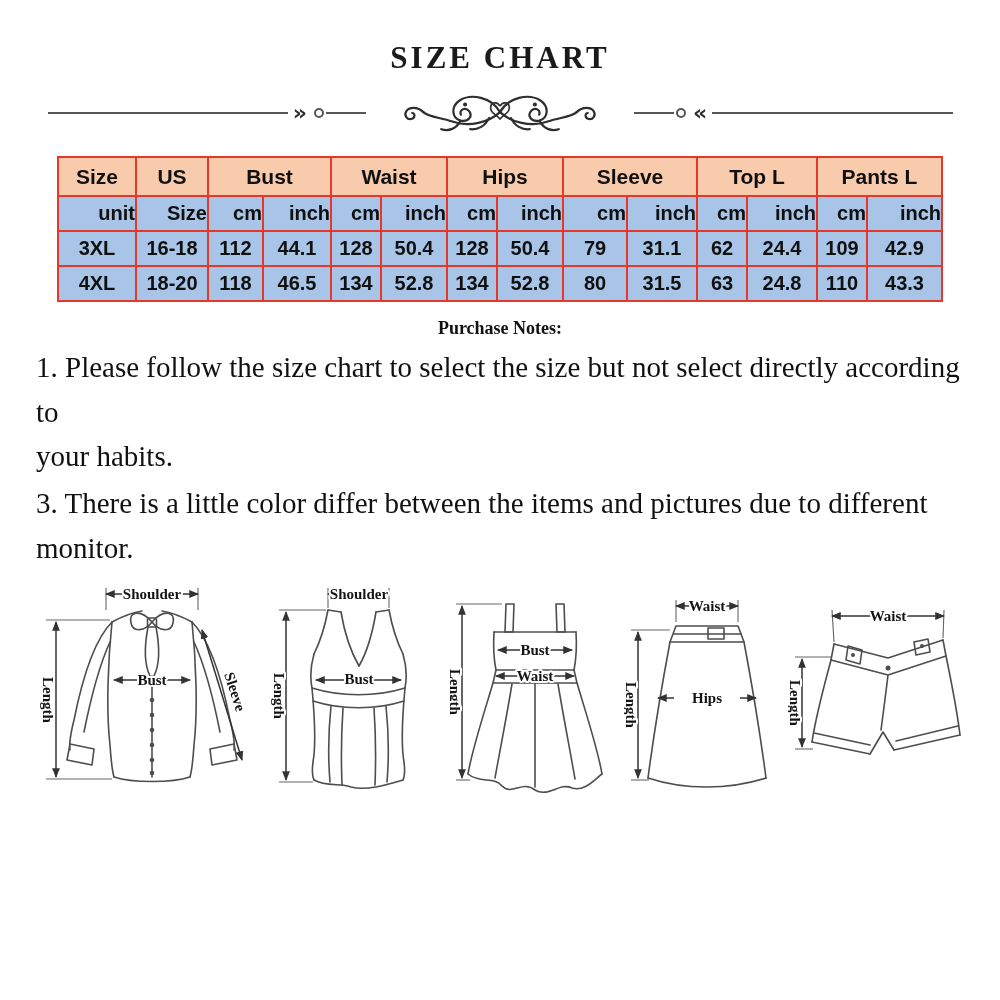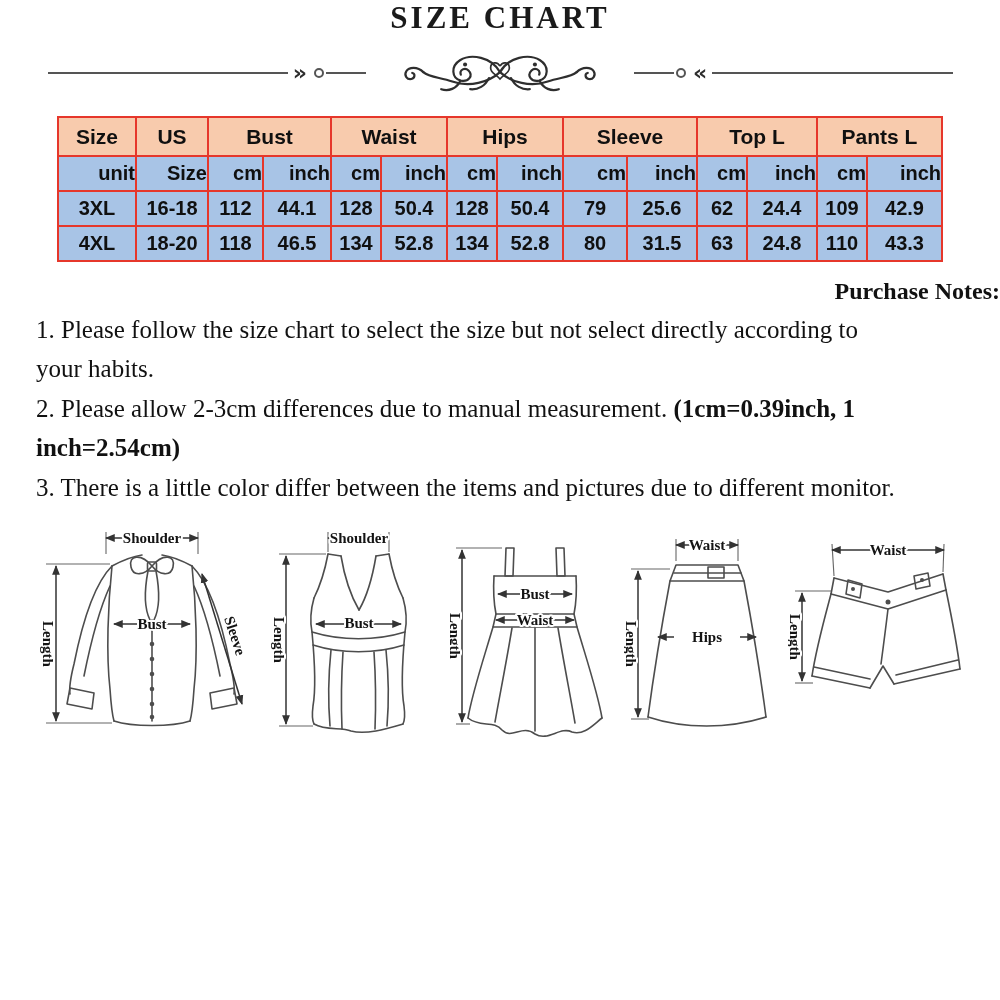--- a/index.html
+++ b/index.html
@@ -1,41 +1,41 @@
 <!DOCTYPE html>
 <html style="--tbl-border: #e6372b; --tbl-head-bg: #f8cbad; --tbl-body-bg: #a8c4e6; --tbl-text: #101010;"><head>
 <meta charset="utf-8">
 <style>
   html,body{margin:0;padding:0;background:#fff;}
   .page{width:1000px;height:1000px;margin:0 auto;background:#fff;color:#111;
-        font-family:"Liberation Serif",serif;box-sizing:border-box;overflow:hidden;}
+        font-family:"Liberation Serif",serif;padding-top:40px;box-sizing:border-box;overflow:hidden;}
   .title{text-align:center;font-size:31px;font-weight:bold;letter-spacing:3px;
          margin:0 0 16px 0;color:#1a1a1a;}
   
   .divider{display:flex;align-items:center;width:905px;margin:0 auto 22px auto;height:42px;}
   .rule{flex:1;height:0;border-top:2px solid #555;}
   .rule.short{flex:0 0 40px;}
   .chev{font-family:"DejaVu Sans",sans-serif;font-size:22px;font-weight:bold;color:#2e2e2e;
         padding:0 5px;line-height:1;}
   .ring{width:6px;height:6px;border:2px solid #555;border-radius:50%;margin:0 2px;flex:0 0 auto;}
   .flourish{width:268px;height:46px;flex:0 0 auto;}
   
   table{border-collapse:collapse;table-layout:fixed;margin:0 auto 16px auto;
         font-family:"Liberation Sans",sans-serif;}
   th,td{border:2px solid var(--tbl-border,#e6372b);text-align:center;font-weight:bold;
         padding:0;color:var(--tbl-text,#101010);overflow:hidden;}
   tr.head-row th{background:var(--tbl-head-bg,#f8cbad);font-size:21px;height:37px;}
   tr.unit-row th{background:var(--tbl-body-bg,#a8c4e6);font-size:20px;height:33px;text-align:right;}
   tbody td{background:var(--tbl-body-bg,#a8c4e6);font-size:20px;height:33px;}
   
-  .section-heading{text-align:right;font-size:24px;font-weight:bold;margin:8px 0 6px 0;}
-  .note{font-size:25px;line-height:1.54;margin:2px 0;padding:0 36px;white-space:pre-line;}
+  .section-heading{text-align:center;font-size:18px;font-weight:bold;margin:8px 0 6px 0;}
+  .note{font-size:29px;line-height:1.54;margin:2px 0;padding:0 36px;white-space:pre-line;}
   .note .b{font-weight:bold;}
   
-  .figures{display:flex;justify-content:center;align-items:center;gap:4px;margin-top:16px;}
+  .figures{display:flex;justify-content:center;align-items:flex-end;gap:4px;margin-top:10px;}
   .fig .sketch path,.fig .sketch rect{fill:none;stroke:#4d4d4d;stroke-width:1.6;
         stroke-linecap:round;stroke-linejoin:round;}
   .fig .sketch circle{fill:#4d4d4d;stroke:none;}
   .fig .dim{stroke:#333;stroke-width:1.5;fill:none;}
   .fig .tick{stroke:#666;stroke-width:1.1;fill:none;}
   .fig text{font-family:"Liberation Serif",serif;font-weight:bold;font-size:15px;fill:#141414;
         text-anchor:middle;paint-order:stroke;stroke:#fff;stroke-width:4px;stroke-linejoin:round;}
 </style>
 </head>
 <body>
@@ -116,21 +116,21 @@
         <tr>
           <td>3XL</td>
           <td>16-18</td>
           <td>112</td>
           <td>44.1</td>
           <td>128</td>
           <td>50.4</td>
           <td>128</td>
           <td>50.4</td>
           <td>79</td>
-          <td>25.6</td>
+          <td>31.1</td>
           <td>62</td>
           <td>24.4</td>
           <td>109</td>
           <td>42.9</td>
         </tr>
         <tr>
           <td>4XL</td>
           <td>18-20</td>
           <td>118</td>
           <td>46.5</td>
@@ -144,22 +144,20 @@
           <td>24.8</td>
           <td>110</td>
           <td>43.3</td>
         </tr>
       </tbody>
     </table>
 
   <h2 class="section-heading">Purchase Notes:</h2>
   <p class="note">1. Please follow the size chart to select the size but not select directly according to
 your habits.</p>
-  <p class="note"><span>2. Please allow 2-3cm differences due to manual measurement. </span><span class="b">(1cm=0.39inch, 1
-inch=2.54cm)</span></p>
   <p class="note">3. There is a little color differ between the items and pictures due to different monitor.</p>
 
 
   <div class="figures">
 
     <svg class="fig" width="235" height="215" viewBox="0 0 235 215">
       <defs>
         <marker id="a1" viewBox="0 0 10 10" refX="9" refY="5" markerWidth="6.5" markerHeight="6.5" orient="auto-start-reverse">
           <path d="M0,1 L10,5 L0,9 Z" fill="#333"></path>
         </marker>

